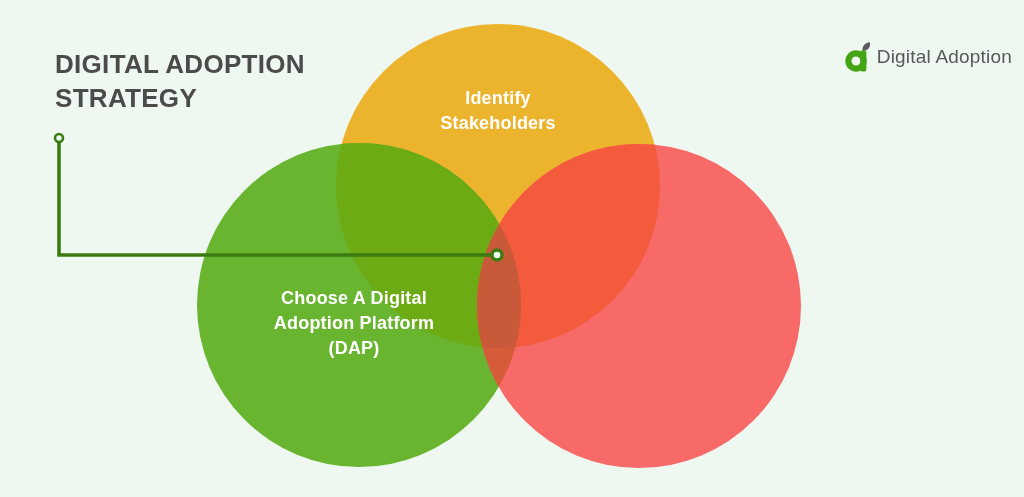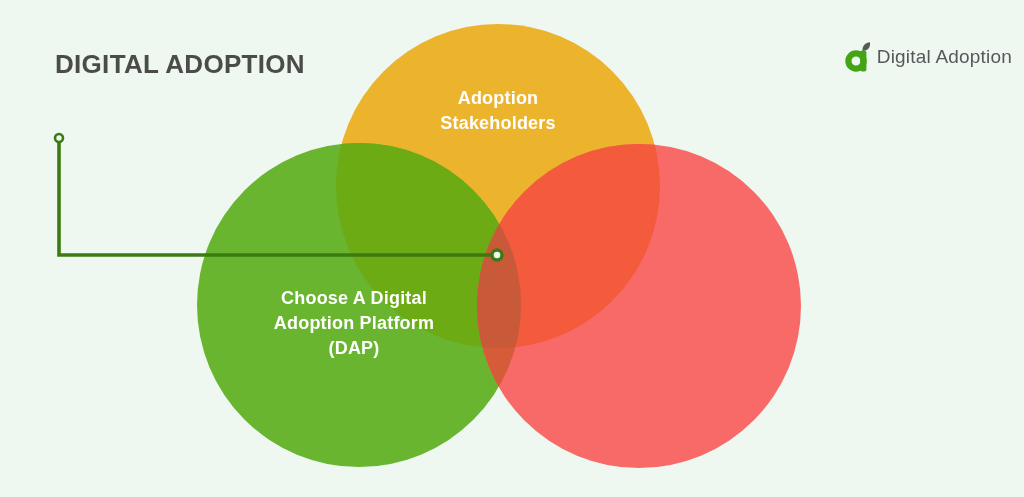--- a/index.html
+++ b/index.html
@@ -87,28 +87,29 @@
       <g clip-path="url(#clipGreen)">
         <circle cx="498" cy="186" r="162" fill="#C85A3A"></circle>
       </g>
     </g>
 
     <circle cx="59" cy="138" r="4" fill="#EEF8F1" stroke-width="2.6" stroke="#3C7B11"></circle>
     <path d="M59 143 L59 255 L491 255" fill="none" stroke-width="3.6" stroke="#3C7B11"></path>
     <circle cx="497" cy="255" r="5" fill="#EEF8F1" stroke-width="3.4" stroke="#3C7B11"></circle>
   </svg>
 
-  <div class="venn-label label-identify">Adoption
+  <div class="venn-label label-identify">Identify
 Stakeholders</div>
   <div class="venn-label label-dap">Choose A Digital
 Adoption Platform
 (DAP)</div>
 
   <div class="page-title">
     <div>DIGITAL ADOPTION</div>
+    <div>STRATEGY</div>
   </div>
 
   <div class="brand">
     <svg width="28" height="30" viewBox="0 0 28 30">
 
       <path d="M17.5 9 C17 3.5 20.5 0.8 25 0.2 C25.6 5.5 23 8.8 17.5 9 Z" fill="#58595B"></path>
 
       <circle cx="11" cy="19" r="7.6" fill="none" stroke-width="6.2" stroke="#44A514"></circle>
 
       <rect x="15.2" y="8.5" width="6.2" height="21" rx="2" fill="#44A514"></rect>

